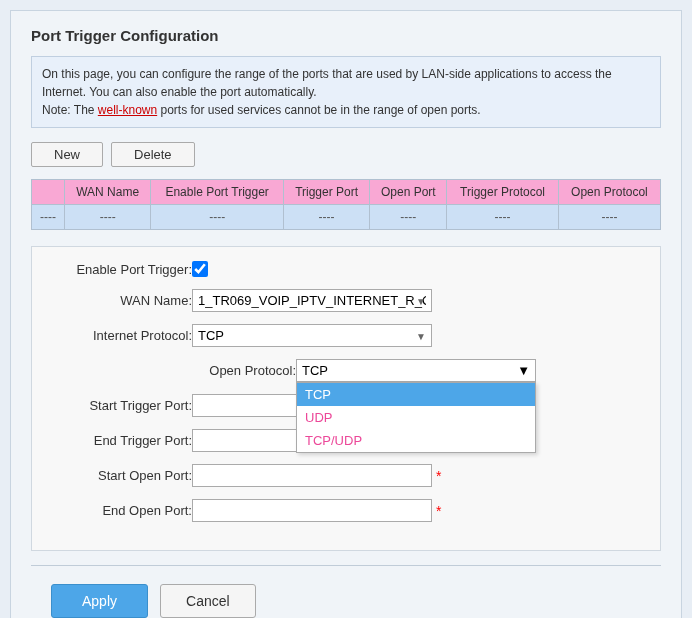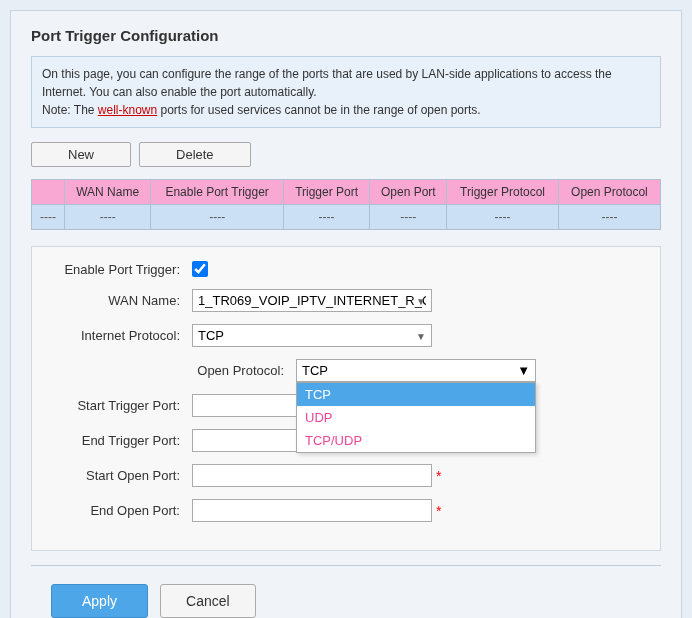--- a/index.html
+++ b/index.html
@@ -37,21 +37,21 @@
     .info-box .highlight {
       color: #cc0000;
       text-decoration: underline;
     }
     .btn-row {
       display: flex;
       gap: 8px;
       margin-bottom: 12px;
     }
     .btn {
-      padding: 4px 36px;
+      padding: 4px 22px;
       border: 1px solid #aaa;
       background: #f5f5f5;
       cursor: pointer;
       font-size: 13px;
       color: #333;
       border-radius: 2px;
     }
     .btn-apply {
       background: #4da6e8;
       color: white;
@@ -104,21 +104,20 @@
     }
     .form-row {
       display: flex;
       align-items: center;
       margin-bottom: 12px;
       position: relative;
     }
     .form-label {
       width: 140px;
       text-align: right;
-      padding-right: 12px;
       color: #333;
       flex-shrink: 0;
     }
     .form-control {
       flex: 1;
       max-width: 240px;
     }
     .form-control input[type="text"] {
       width: 100%;
       padding: 3px 5px;

